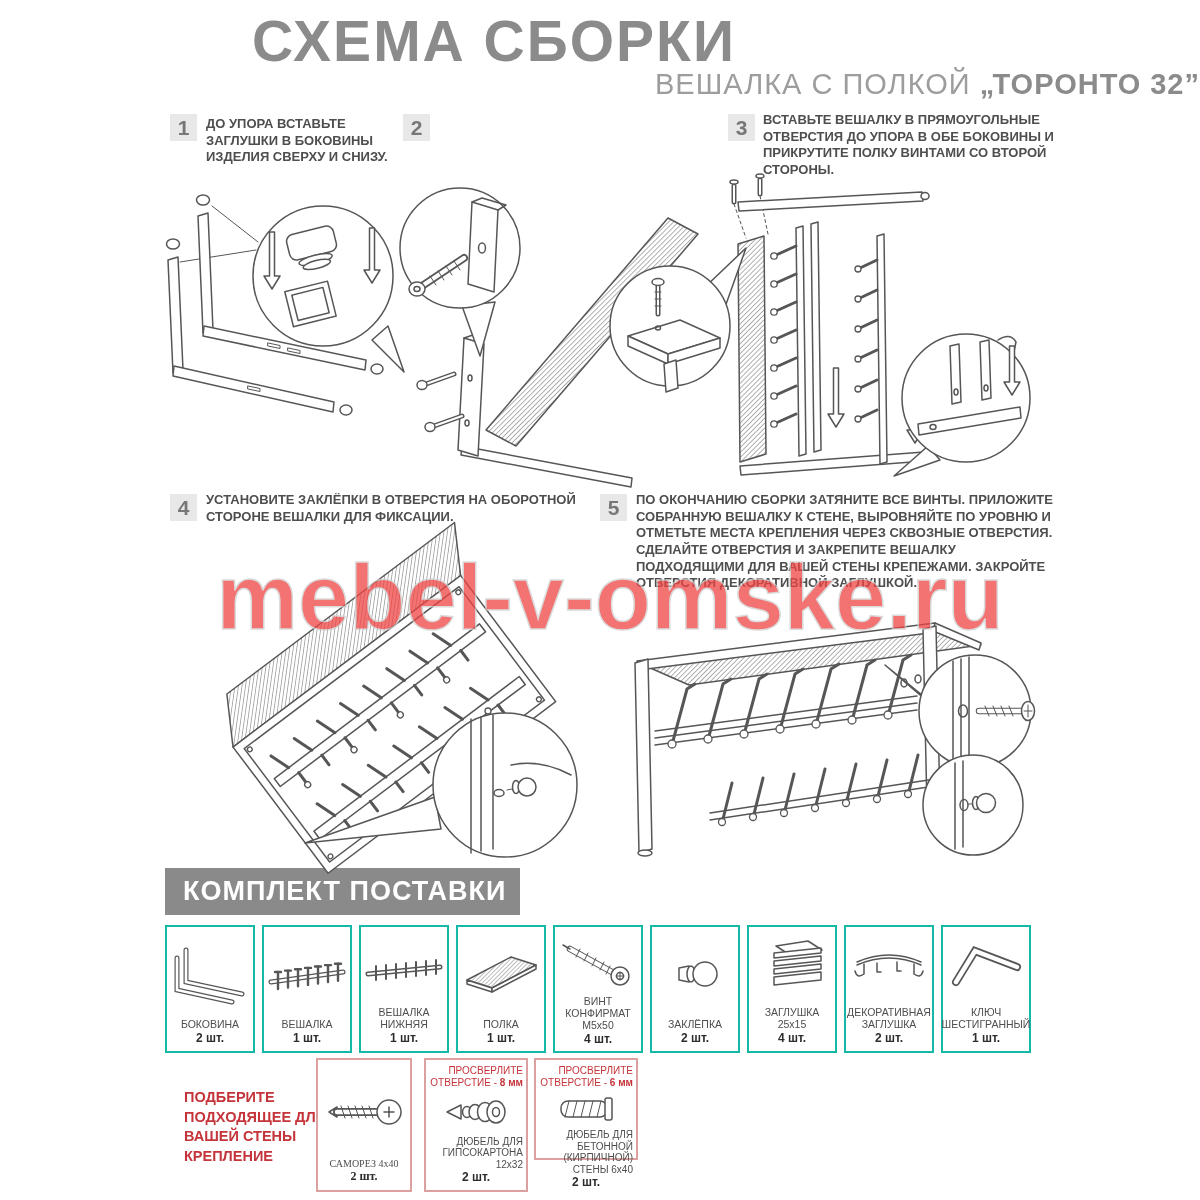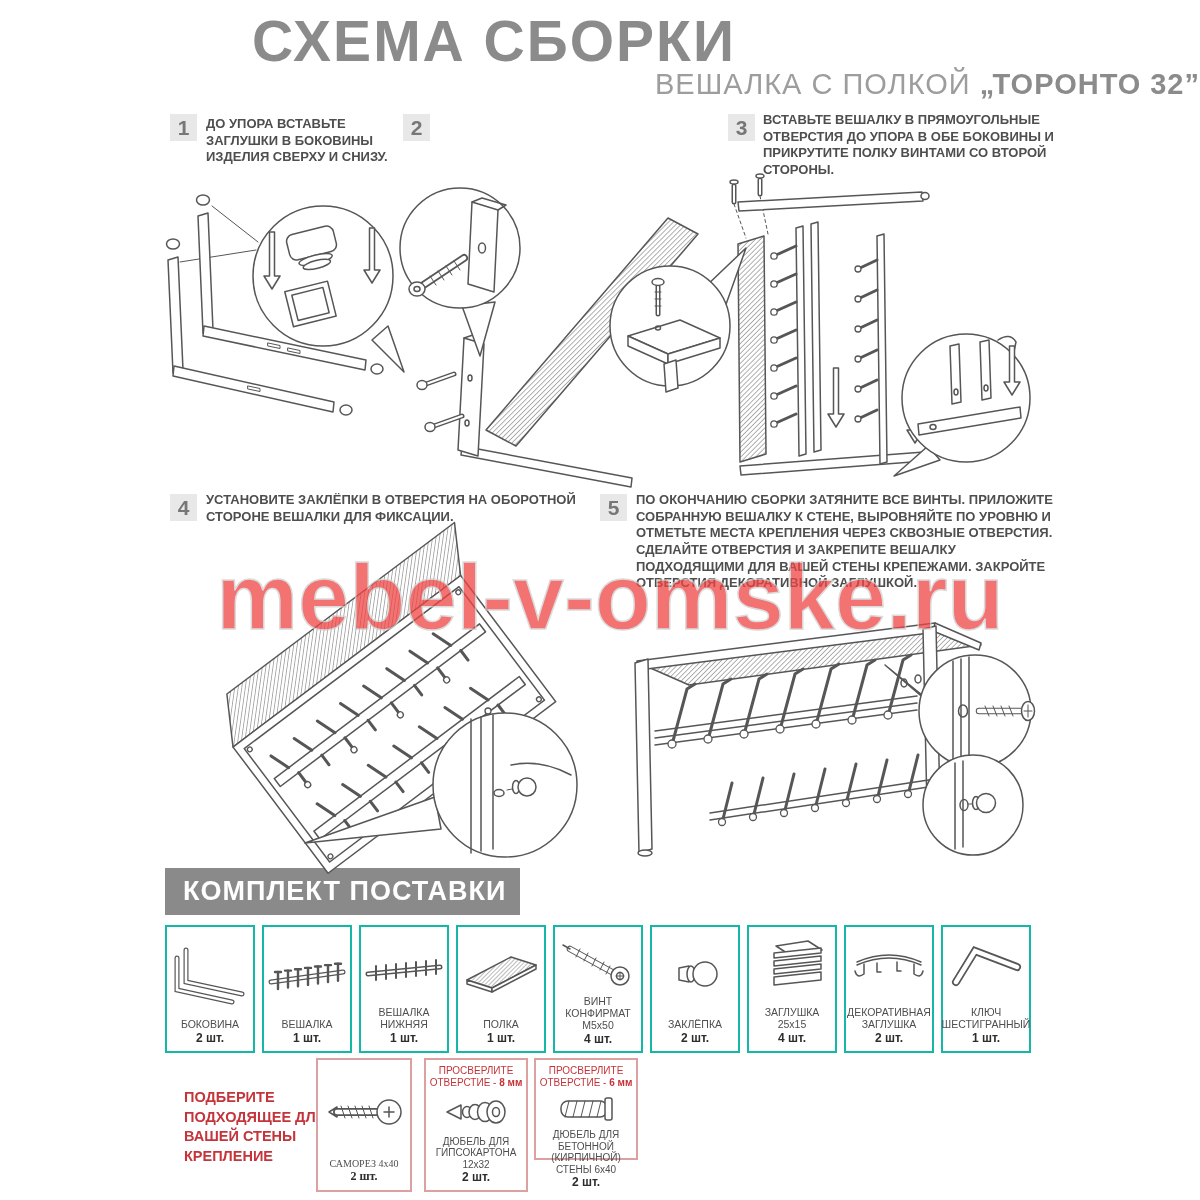--- a/index.html
+++ b/index.html
@@ -49,21 +49,21 @@
   .kbox{width:90px;height:128px;border:2px solid #14b8a6;background:#fff;box-sizing:border-box;
         display:flex;flex-direction:column;align-items:center;padding:4px 2px 6px 2px;}
   .kicon{flex:1;display:flex;align-items:center;justify-content:center;}
   .kname{font-size:10.5px;color:#4e4e4e;text-align:center;line-height:1.15;}
   .kqty{font-size:12px;font-weight:bold;color:#2d2d2d;margin-top:1px;}
 
   
   .fnote{position:absolute;left:184px;top:1088px;width:160px;font-size:14.5px;font-weight:bold;
          color:#c4343a;line-height:1.35;}
   .fbox{position:absolute;border:2px solid #dca0a0;background:#fff;box-sizing:border-box;
-        display:flex;flex-direction:column;align-items:center;text-align:center;
+        display:flex;flex-direction:column;align-items:center;text-align:right;
         padding:5px 3px 6px 3px;}
   .fb1{left:316px;top:1058px;width:96px;height:134px;font-family:Liberation Serif, serif;}
   .fb2{left:424px;top:1058px;width:104px;height:134px;}
   .fb3{left:534px;top:1058px;width:104px;height:102px;}
   .fhead{font-size:10px;color:#c4343a;line-height:1.2;}
   .fsize{font-weight:bold;}
   .ficon{flex:1;display:flex;align-items:center;justify-content:center;}
   .fname{font-size:10px;color:#4e4e4e;line-height:1.15;}
   .fqty{font-size:12px;font-weight:bold;color:#2d2d2d;}
 </style>

